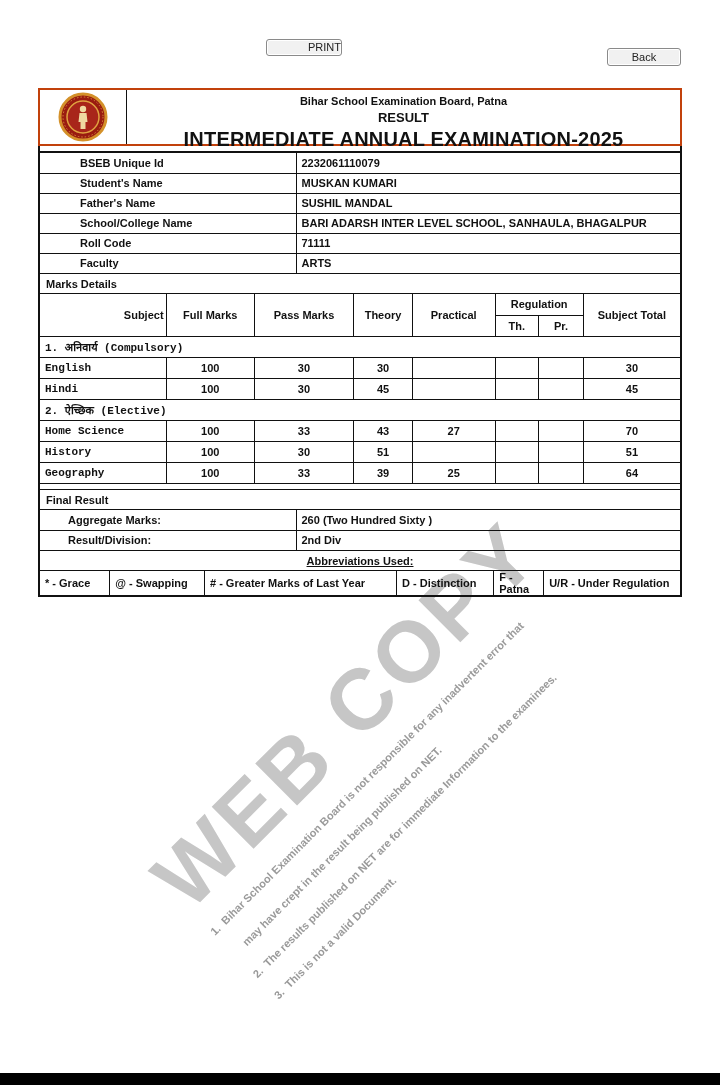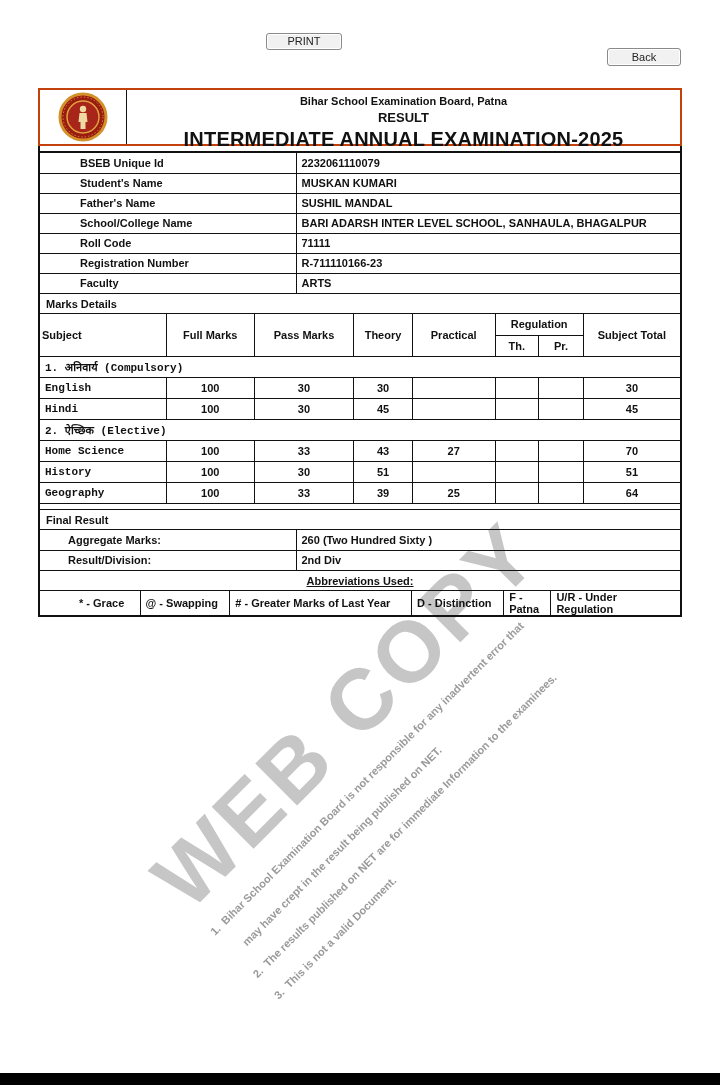--- a/index.html
+++ b/index.html
@@ -3,21 +3,21 @@
 <meta charset="utf-8">
 <style>
   * { margin:0; padding:0; box-sizing:border-box; }
   html,body { width:720px; height:1085px; background:#ffffff; overflow:hidden; position:relative;
     font-family:"Liberation Sans","DejaVu Sans",sans-serif; color:#111; }
 
   
   .btn { position:absolute; border:1px solid #8a8a8a; background:#f1f1f1; border-radius:3px;
     font-size:11px; color:#222; text-align:center; cursor:pointer;
     font-family:"Liberation Sans",sans-serif; box-shadow:inset 0 0 0 1px #fff; }
-  #print-btn { left:266px; top:33px; width:76px; height:17px; line-height:15px; }
+  #print-btn { left:266px; top:39px; width:76px; height:17px; line-height:15px;text-align:right; }
   #back-btn  { left:607px; top:48px; width:74px; height:18px; line-height:16px; }
 
   
   .wm-layer { position:absolute; z-index:0; }
   #wm-main { left:85px; top:665px; width:520px; height:100px; text-align:center;
     transform:rotate(-45deg); font-size:86px; font-weight:bold; letter-spacing:4px;
     color:#c6c6c6; white-space:nowrap; line-height:100px; }
   #wm-lines { left:162px; top:707px; width:560px; height:120px; transform:rotate(-45deg);
     font-size:11px; font-weight:bold; color:#9a9a9a; line-height:30px; }
   #wm-lines div { white-space:pre; }
@@ -30,21 +30,21 @@
   .hdr-logo { width:87px; border-right:1px solid #111; display:flex; align-items:center; justify-content:center; }
   .hdr-titles { flex:1; text-align:center; padding-top:5px; }
   .hdr-board { font-size:11px; }
   .hdr-result { font-size:13px; margin-top:3px; }
   .hdr-exam { font-size:20px; margin-top:3px; letter-spacing:0.2px; }
 
   .gap-strip { height:5px; border-left:2px solid #111; border-right:2px solid #111; }
 
   .main-box { border:2px solid #111; }
   .sect { border-bottom:1px solid #111; }
-  .sect.last { border-bottom:none;margin-left:34px; }
+  .sect.last { border-bottom:none; }
 
   table { width:100%; border-collapse:collapse; border-style:hidden; table-layout:fixed; }
   td, th { border:1px solid #111; font-size:11px; vertical-align:middle; padding:0 5px; }
 
   .info-tbl td { height:20px; }
   .info-tbl td.lbl { width:40%;padding-left:40px; }
 
   .row-title { font-size:11px; padding:4px 6px; height:20px; line-height:13px; }
 
   .marks-tbl th { height:21px; text-align:center; padding:0 2px; }
@@ -113,24 +113,20 @@
               <td class="lbl">Father's Name</td>
               <td>SUSHIL MANDAL</td>
             </tr>
         <tr>
               <td class="lbl">School/College Name</td>
               <td>BARI ADARSH INTER LEVEL SCHOOL, SANHAULA, BHAGALPUR</td>
             </tr>
         <tr>
               <td class="lbl">Roll Code</td>
               <td>71111</td>
-            </tr>
-        <tr>
-              <td class="lbl">Registration Number</td>
-              <td>R-711110166-23</td>
             </tr>
         <tr>
               <td class="lbl">Faculty</td>
               <td>ARTS</td>
             </tr>
       </tbody>
         </table>
     </div>
 
     <div class="sect row-title">Marks Details</div>
@@ -142,21 +138,21 @@
             <col style="width:13.8%">
             <col style="width:15.5%">
             <col style="width:9.2%">
           <col style="width:12.9%">
             <col style="width:6.8%">
             <col style="width:7.0%">
             <col style="width:15.1%">
         </colgroup>
         <tbody>
             <tr>
-          <th rowspan="2" style="text-align:left;">Subject</th>
+          <th rowspan="2" style="text-align:right;">Subject</th>
           <th rowspan="2">Full Marks</th>
           <th rowspan="2">Pass Marks</th>
           <th rowspan="2">Theory</th>
           <th rowspan="2">Practical</th>
           <th colspan="2">Regulation</th>
           <th rowspan="2">Subject Total</th>
         </tr>
         <tr>
           <th>Th.</th>
           <th>Pr.</th>

